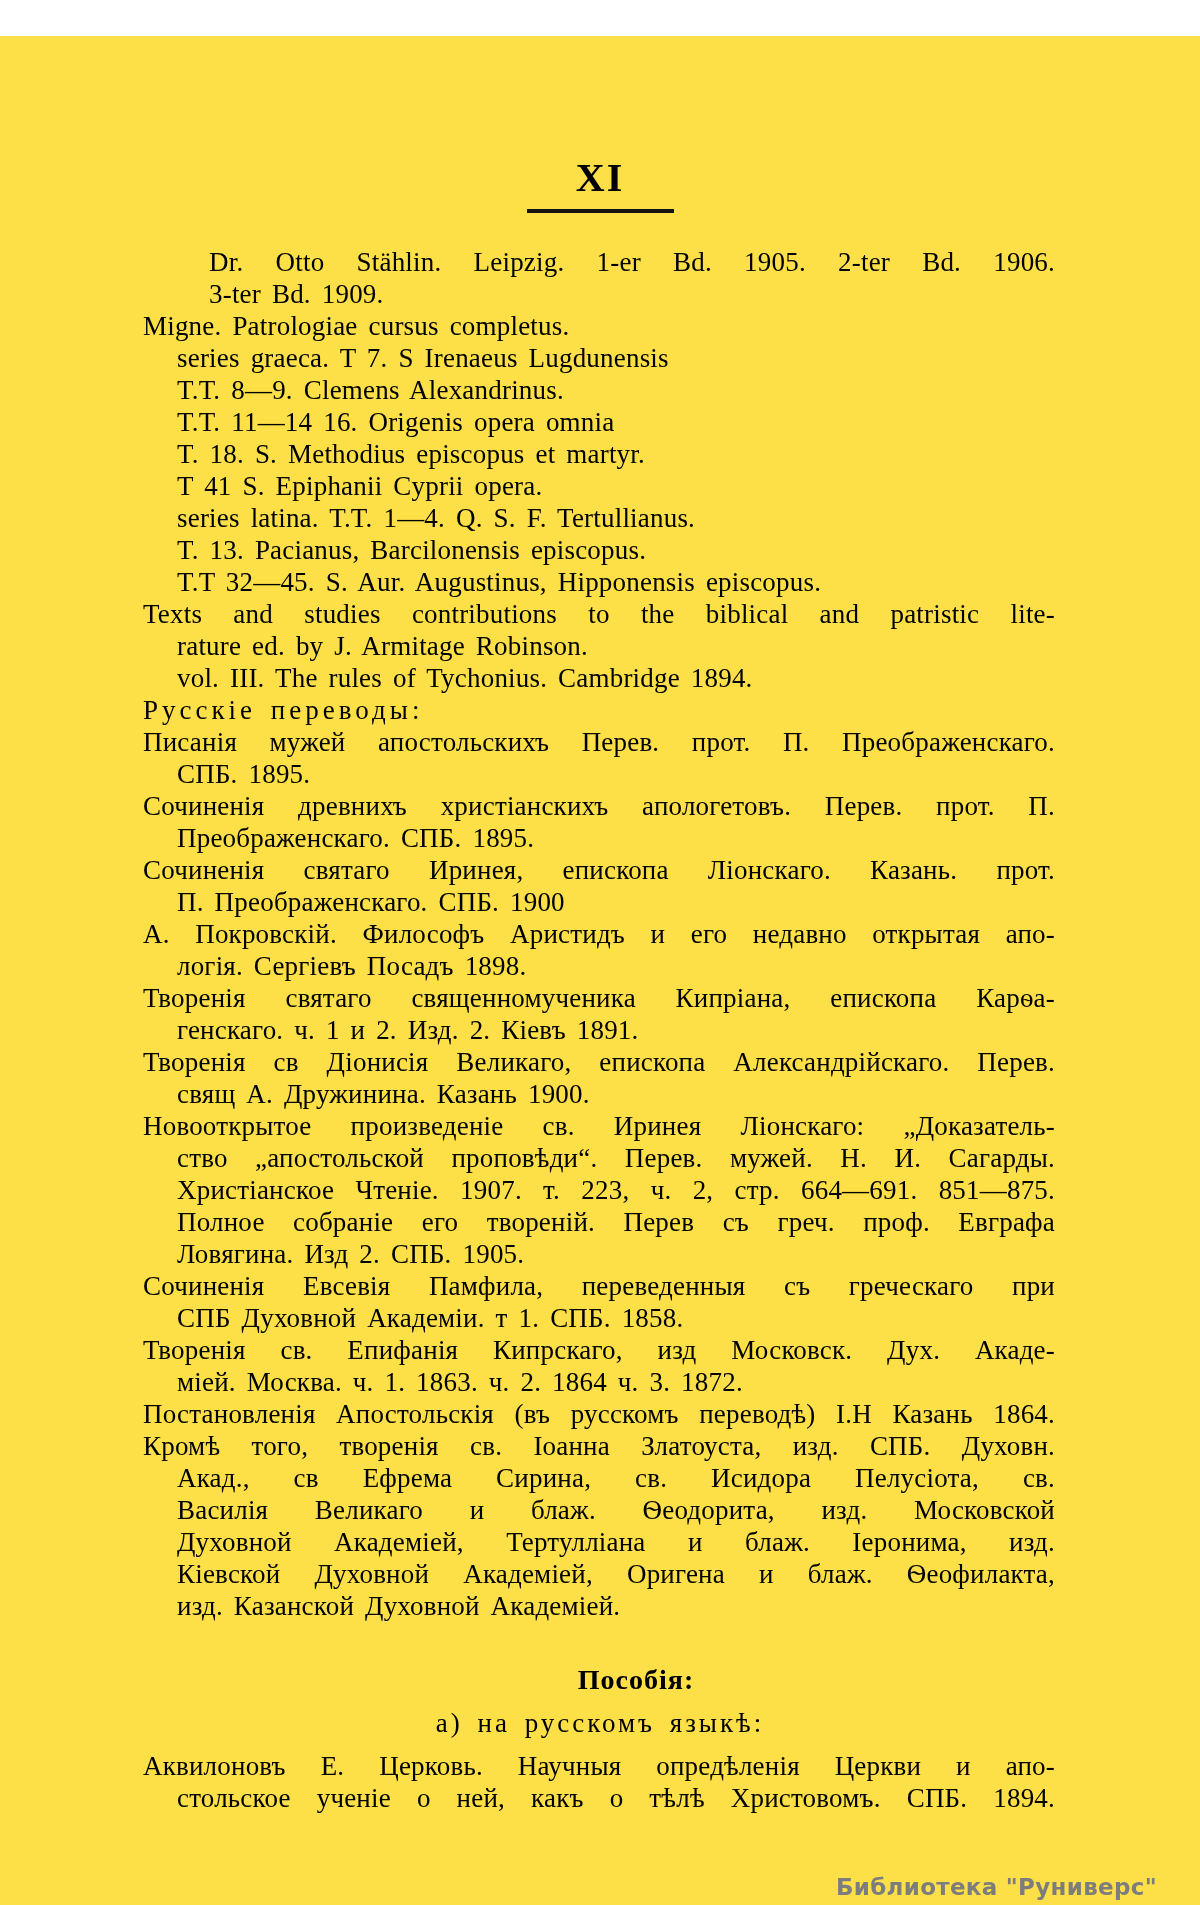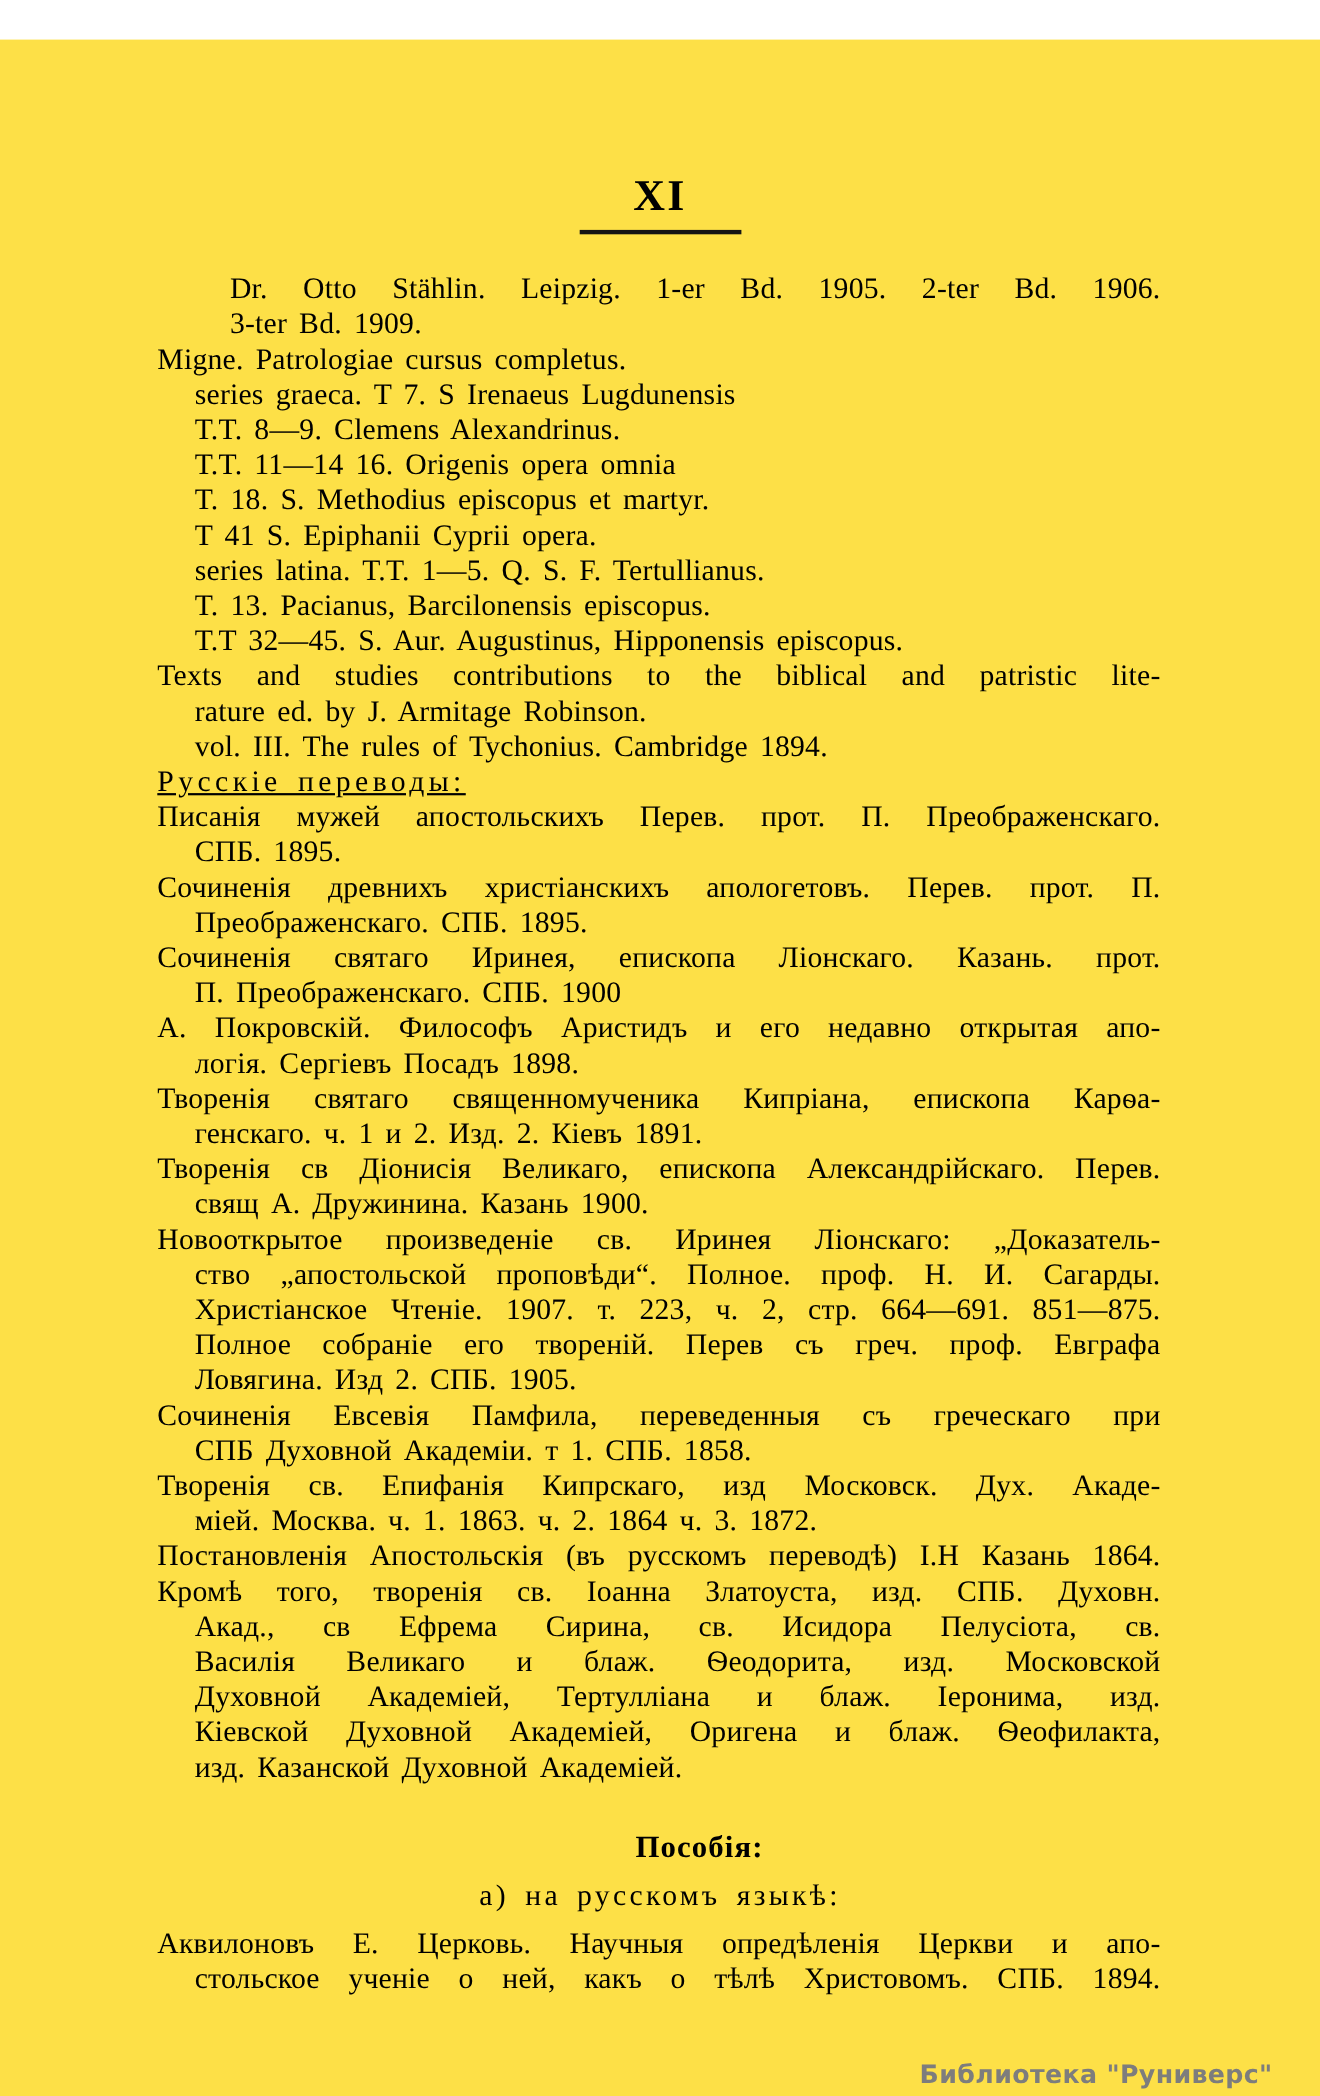--- a/index.html
+++ b/index.html
@@ -36,21 +36,21 @@
     letter-spacing: 0.2px;
     word-spacing: 4px;
   }
   .bib-main   { top: 210px; }
   .bib-final  { top: 1714px; }
   .ln { height: 32px; line-height: 32px; white-space: nowrap; }
   .ln.just { white-space: normal; text-align: justify; text-align-last: justify; }
   .ln.in0 { padding-left: 0; }
   .ln.in1 { padding-left: 34px; }
   .ln.in2 { padding-left: 66px; }
-  .ln.sp  { letter-spacing: 4px; text-decoration: underline; }
+  .ln.sp  { letter-spacing: 4px; }
   .sect-heading {
     position: absolute;
     top: 1628px; left: 0; width: 1200px;
     text-align: center;
     font-size: 28px;
     font-weight: bold;
     letter-spacing: 1px;
     line-height: 32px;
     padding-left: 36px;
   }
@@ -84,41 +84,41 @@
 
   <div class="body-block bib-main">
       <div class="ln in2 just">Dr. Otto Stählin. Leipzig. 1-er Bd. 1905. 2-ter Bd. 1906.</div>
       <div class="ln in2">3-ter Bd. 1909.</div>
       <div class="ln in0">Migne. Patrologiae cursus completus.</div>
       <div class="ln in1">series graeca. T 7. S Irenaeus Lugdunensis</div>
       <div class="ln in1">T.T. 8—9. Clemens Alexandrinus.</div>
       <div class="ln in1">T.T. 11—14 16. Origenis opera omnia</div>
       <div class="ln in1">T. 18. S. Methodius episcopus et martyr.</div>
       <div class="ln in1">T 41 S. Epiphanii Cyprii opera.</div>
-      <div class="ln in1">series latina. T.T. 1—5. Q. S. F. Tertullianus.</div>
+      <div class="ln in1">series latina. T.T. 1—4. Q. S. F. Tertullianus.</div>
       <div class="ln in1">T. 13. Pacianus, Barcilonensis episcopus.</div>
       <div class="ln in1">T.T 32—45. S. Aur. Augustinus, Hipponensis episcopus.</div>
       <div class="ln in0 just">Texts and studies contributions to the biblical and patristic lite-</div>
       <div class="ln in1">rature ed. by J. Armitage Robinson.</div>
       <div class="ln in1">vol. III. The rules of Tychonius. Cambridge 1894.</div>
       <div class="ln in0 sp">Русскіе переводы:</div>
       <div class="ln in0 just">Писанія мужей апостольскихъ Перев. прот. П. Преображенскаго.</div>
       <div class="ln in1">СПБ. 1895.</div>
       <div class="ln in0 just">Сочиненія древнихъ христіанскихъ апологетовъ. Перев. прот. П.</div>
       <div class="ln in1">Преображенскаго. СПБ. 1895.</div>
       <div class="ln in0 just">Сочиненія святаго Иринея, епископа Ліонскаго. Казань. прот.</div>
       <div class="ln in1">П. Преображенскаго. СПБ. 1900</div>
       <div class="ln in0 just">А. Покровскій. Философъ Аристидъ и его недавно открытая апо-</div>
       <div class="ln in1">логія. Сергіевъ Посадъ 1898.</div>
       <div class="ln in0 just">Творенія святаго священномученика Кипріана, епископа Карѳа-</div>
       <div class="ln in1">генскаго. ч. 1 и 2. Изд. 2. Кіевъ 1891.</div>
       <div class="ln in0 just">Творенія св Діонисія Великаго, епископа Александрійскаго. Перев.</div>
       <div class="ln in1">свящ А. Дружинина. Казань 1900.</div>
       <div class="ln in0 just">Новооткрытое произведеніе св. Иринея Ліонскаго: „Доказатель-</div>
-      <div class="ln in1 just">ство „апостольской проповѣди“. Полное. проф. Н. И. Сагарды.</div>
+      <div class="ln in1 just">ство „апостольской проповѣди“. Перев. мужей. Н. И. Сагарды.</div>
       <div class="ln in1 just">Христіанское Чтеніе. 1907. т. 223, ч. 2, стр. 664—691. 851—875.</div>
       <div class="ln in1 just">Полное собраніе его твореній. Перев съ греч. проф. Евграфа</div>
       <div class="ln in1">Ловягина. Изд 2. СПБ. 1905.</div>
       <div class="ln in0 just">Сочиненія Евсевія Памфила, переведенныя съ греческаго при</div>
       <div class="ln in1">СПБ Духовной Академіи. т 1. СПБ. 1858.</div>
       <div class="ln in0 just">Творенія св. Епифанія Кипрскаго, изд Московск. Дух. Акаде-</div>
       <div class="ln in1">міей. Москва. ч. 1. 1863. ч. 2. 1864 ч. 3. 1872.</div>
       <div class="ln in0 just">Постановленія Апостольскія (въ русскомъ переводѣ) І.Н Казань 1864.</div>
       <div class="ln in0 just">Кромѣ того, творенія св. Іоанна Златоуста, изд. СПБ. Духовн.</div>
       <div class="ln in1 just">Акад., св Ефрема Сирина, св. Исидора Пелусіота, св.</div>

